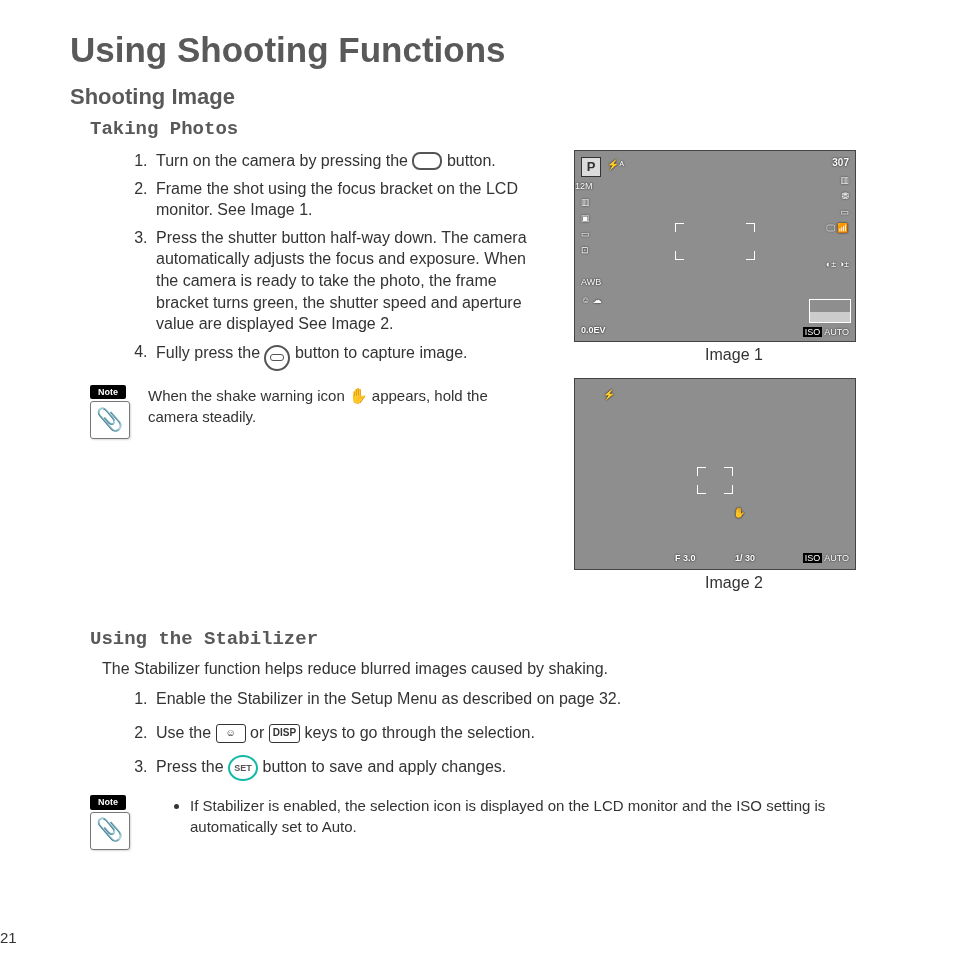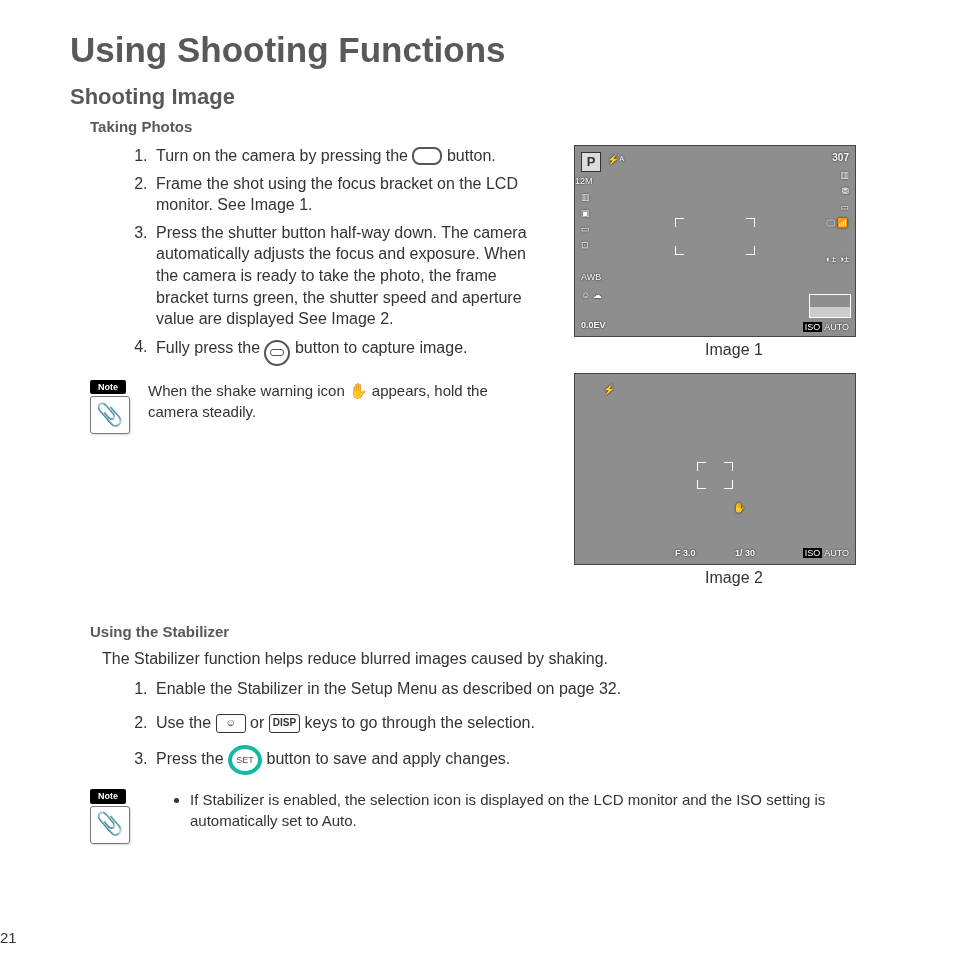--- a/index.html
+++ b/index.html
@@ -1,35 +1,35 @@
 <!DOCTYPE html>
 <html><head>
 <meta charset="utf-8">
 <style>
   html,body{margin:0;padding:0;background:#fff;font-family:Arial,Helvetica,sans-serif;color:#333}
   .page{width:954px;height:954px;box-sizing:border-box;padding:30px 50px 0 50px;position:relative}
   h1{font-family:Verdana,Geneva,sans-serif;font-weight:700;font-size:35px;color:#595959;margin:0 0 -2px 20px}
   h2{font-family:Verdana,Geneva,sans-serif;font-weight:700;font-size:22px;color:#595959;margin:16px 0 8px 20px}
-  h3{font-family:Liberation Sans, sans-serif;font-weight:700;font-size:15px;color:#595959;margin:6px 0 10px 40px}
+  h3{font-family:Liberation Mono, monospace;font-weight:700;font-size:19px;color:#595959;margin:6px 0 10px 40px}
   .row{display:flex}
   .left{width:490px;padding-left:60px;box-sizing:border-box}
   .right{width:320px;margin-left:auto;margin-right:10px}
   ol{margin:0;padding-left:42px;font-size:16px;color:#333;line-height:1.35}
   ol>li{padding-left:4px;margin-bottom:6px}
   .note-row{display:flex;align-items:flex-start;margin-top:18px;font-size:15px;line-height:1.4}
   .note-icon{flex:none;margin-right:18px;display:inline-block}
   .note-badge{background:#000;color:#fff;font-size:9px;font-weight:700;padding:1px 4px;border-radius:2px;display:block;width:28px;text-align:center;margin-bottom:2px}
   .clip{width:38px;height:36px;border:1px solid #777;border-radius:3px;display:flex;align-items:center;justify-content:center;font-size:22px;color:#666;box-shadow:1px 1px 2px rgba(0,0,0,.15)}
   .inline-icon{display:inline-block;vertical-align:middle}
   .power-btn{width:26px;height:14px;border:2px solid #555;border-radius:8px;position:relative;top:-1px}
   .hand-icon{font-size:15px;color:#555}
   .shutter-btn{width:22px;height:22px;border:2px solid #555;border-radius:50%;display:inline-flex;align-items:center;justify-content:center;position:relative;top:4px}
   .shutter-btn:after{content:"";width:12px;height:5px;border:1px solid #555;border-radius:3px;display:block}
   .key-box{display:inline-block;border:1px solid #333;border-radius:3px;font-size:10px;font-weight:700;padding:1px 3px;min-width:22px;height:15px;text-align:center;vertical-align:middle;line-height:13px;color:#333}
-  .set-btn{display:inline-flex;width:26px;height:22px;border:4px solid #14b8a6;border-radius:50%;align-items:center;justify-content:center;font-size:9px;font-weight:400;color:#555;vertical-align:middle}
+  .set-btn{display:inline-flex;width:26px;height:22px;border:2px solid #14b8a6;border-radius:50%;align-items:center;justify-content:center;font-size:9px;font-weight:700;color:#555;vertical-align:middle}
   .lcd{border:1px solid #444;background:#8e8e8e;color:#fff;position:relative;font-family:Arial,sans-serif;margin-bottom:4px}
   .lcd .txt{position:absolute;font-size:10px;text-shadow:0 0 2px #000;white-space:nowrap}
   .lcd .sm{font-size:9px}
   .lcd1{width:280px;height:190px}
   .lcd2{width:280px;height:190px}
   .cap{font-size:16px;text-align:center;color:#333;margin:2px 0 14px}
   .p-box{position:absolute;left:6px;top:6px;width:18px;height:18px;background:#dcdcdc;color:#333;font-weight:700;font-size:13px;text-align:center;border:1px solid #333;line-height:18px}
   .brk{position:absolute;width:8px;height:8px;border:1px solid #fff}
   .histo{position:absolute;right:4px;bottom:18px;width:40px;height:22px;border:1px solid #fff;background:linear-gradient(180deg,transparent 0 55%,#ccc 55% 100%)}
   .sec2{margin-top:22px}

